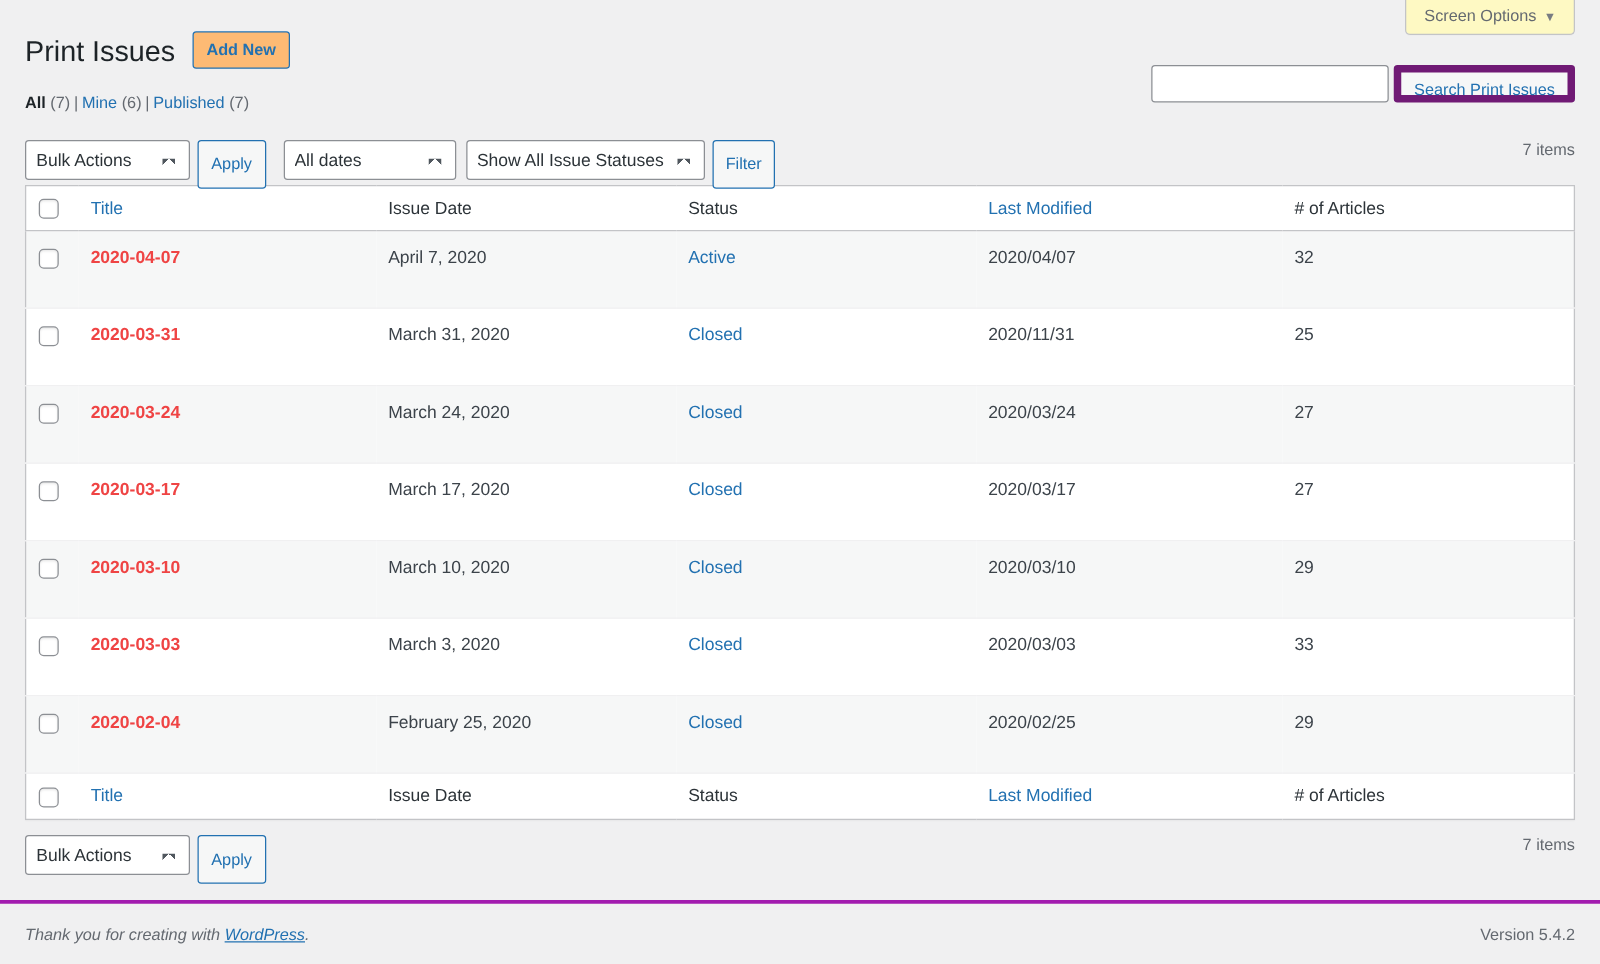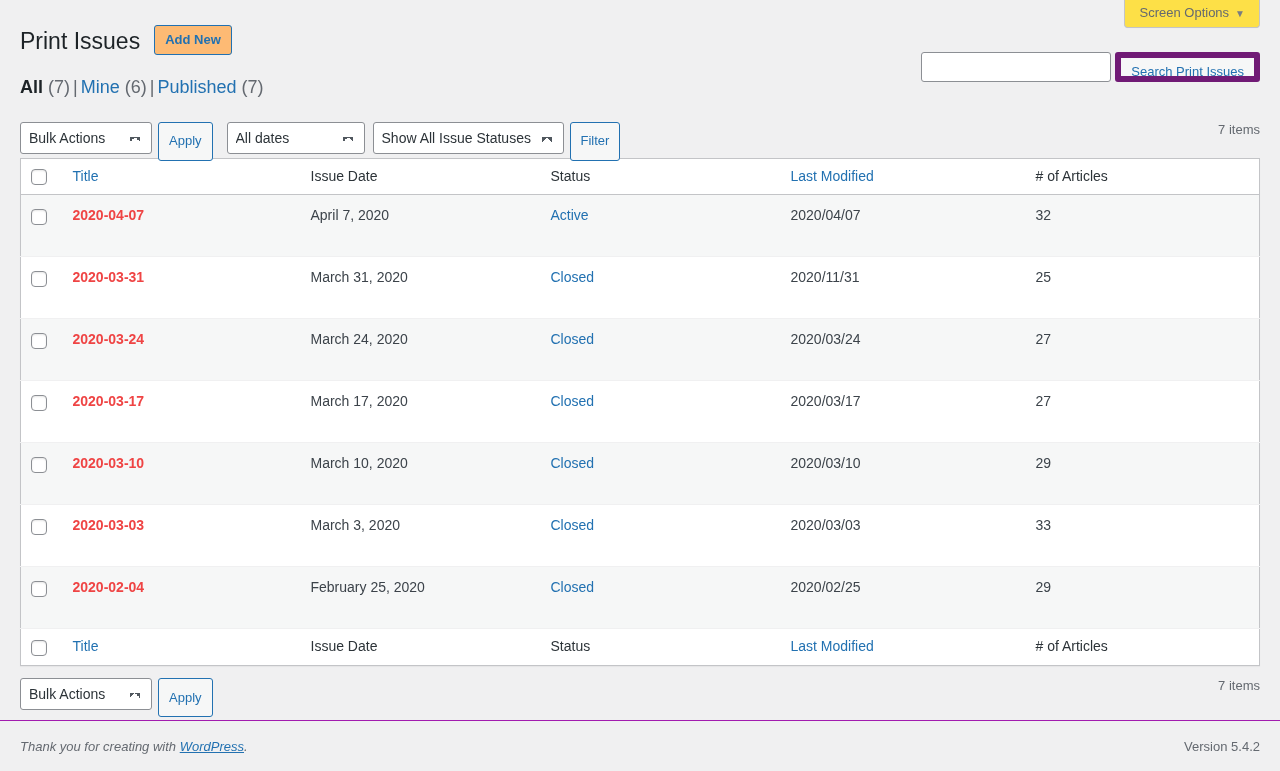--- a/index.html
+++ b/index.html
@@ -14,21 +14,21 @@
   }
   a { color: #2271b1; text-decoration: none; }
 
   
   #screen-meta-links {
     position: absolute; top: 0; right: 20px;
     height: 28px;
   }
   .show-settings {
     display: inline-block;
-    background: #fde047;
+    background: #fef9c3;
     border: 1px solid #c3c4c7;
     border-top: none;
     border-radius: 0 0 4px 4px;
     padding: 6px 14px 7px 14px;
     font-size: 13px;
     line-height: 1.1;
     color: #646970;
     cursor: pointer;
     box-shadow: 0 1px 1px -1px rgba(0,0,0,.1);
   }
@@ -100,21 +100,21 @@
     cursor: pointer;
     white-space: nowrap;
     font-family: inherit;
   }
 
   
   ul.subsubsub {
     list-style: none;
     margin: 8px 0 17px 0;
     padding: 0;
-    font-size: 18px;
+    font-size: 13px;
     color: #646970;
     float: none;
     display: block;
     line-height: 2;
   }
   ul.subsubsub li {
     display: inline;
     margin: 0;
     padding: 0;
     white-space: nowrap;
@@ -259,21 +259,21 @@
   }
   th.column-cb .cb-wrap, td.column-cb .cb-wrap { padding-top: 1px; }
 
   
   #wpfooter {
     position: absolute;
     left: 0; right: 0;
     bottom: 0;
     padding: 18px 20px;
     color: #646970;
-    border-top: 1px solid #a21caf;
+    border-top: 3px solid #a21caf;
     background: #f0f0f1;
     height: 51px;
     display: flex;
     align-items: center;
   }
   #footer-left {
     font-style: italic;
     font-size: 13px;
     color: #646970;
     flex: 1;

